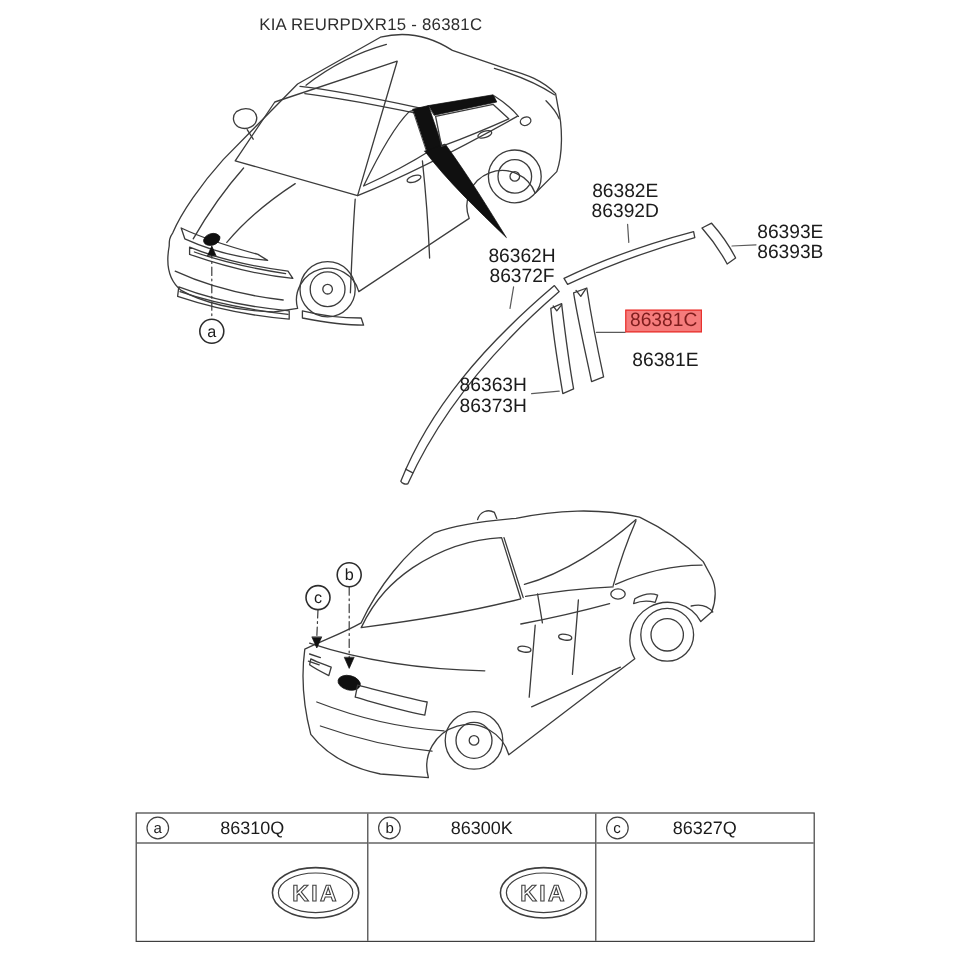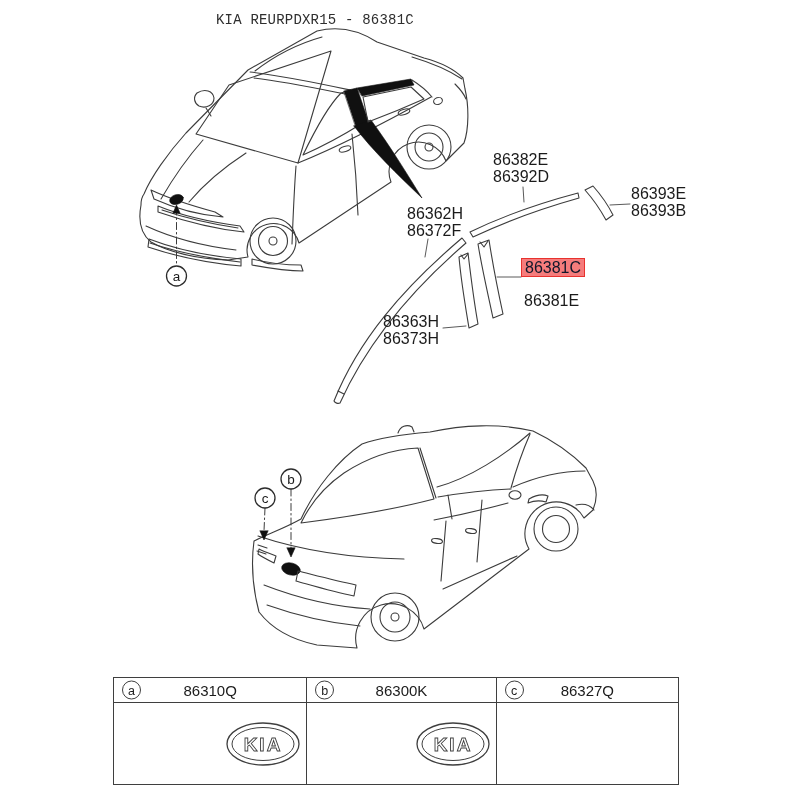--- a/index.html
+++ b/index.html
@@ -1,29 +1,29 @@
 <!DOCTYPE html>
 <html><head>
 <meta charset="utf-8">
 <style>
   html,body{margin:0;padding:0;background:#fff;}
   .page{position:relative;width:800px;height:800px;background:#ffffff;overflow:hidden;
         font-family:"Liberation Sans","DejaVu Sans",sans-serif;color:#1c1c1c;}
-  .title{position:absolute;left:216px;top:12px;font-size:14px;color:#2e2e2e;letter-spacing:.2px;font-family:Liberation Mono, monospace;}
+  .title{position:absolute;left:216px;top:12px;font-size:14px;color:#2e2e2e;letter-spacing:.2px;}
   svg.art{position:absolute;left:0;top:0;}
   svg.art path, svg.art ellipse, svg.art circle{fill:none;stroke:#3c3c3c;stroke-width:1.1;
         stroke-linecap:round;stroke-linejoin:round;}
   svg.art .blk{fill:#101010;stroke:#101010;stroke-width:.6;}
   svg.art .whitefill{fill:#ffffff;}
   svg.art .dashdot{stroke-dasharray:7 3 1.5 3;stroke-width:1;}
   svg.art .leader{stroke:#5a5a5a;stroke-width:1;}
   svg.art .callout-circle{fill:#fff;stroke:#2c2c2c;stroke-width:1.3;}
   svg.art text.callout-letter{fill:#1a1a1a;stroke:none;font-size:13.5px;
         font-family:"Liberation Sans",sans-serif;text-anchor:middle;}
-  .plabel{position:absolute;font-size:16px;line-height:16.5px;color:#1b1b1b;white-space:nowrap;}
+  .plabel{position:absolute;font-size:16px;line-height:16.5px;color:#1b1b1b;white-space:nowrap;text-align:center;}
   .hl{display:inline-block;height:17px;line-height:17px;padding:0 3px;font-size:16px;}
   .hl2{margin-left:3px;margin-top:16px;}
   .ptable{position:absolute;left:113px;top:677px;width:566px;height:108px;
         border:1.3px solid #3f3f3f;box-sizing:border-box;display:flex;}
   .pcol{height:100%;box-sizing:border-box;display:flex;flex-direction:column;}
   .pcol + .pcol{border-left:1.2px solid #3f3f3f;}
   .phead{position:relative;height:25px;border-bottom:1.2px solid #3f3f3f;box-sizing:border-box;
         display:flex;align-items:center;justify-content:center;font-size:15px;color:#1b1b1b;}
   .mcirc{position:absolute;left:8px;top:50%;transform:translateY(-50%);width:19px;height:19px;
         border:1.2px solid #3f3f3f;border-radius:50%;display:flex;align-items:center;
@@ -168,21 +168,21 @@
   </div>
   <div class="plabel" style="left:407px;top:206px">
     <div>86362H</div>
     <div>86372F</div>
   </div>
   <div class="plabel" style="left:383px;top:314px">
     <div>86363H</div>
     <div>86373H</div>
   </div>
   <div class="plabel" style="left:521px;top:258px">
-    <div class="hl" style="background:#f57c7c;border:1.6px solid #e8322e;color:#0f172a">86381C</div>
+    <div class="hl" style="background:#f57c7c;border:1.6px solid #e8322e;color:#7f1d1d">86381C</div>
     <div class="hl2">86381E</div>
   </div>
 
   <div class="ptable">
     <div class="pcol" style="width:193px">
       <div class="phead">
         <span class="mcirc">a</span>
         <span>86310Q</span>
       </div>
       <div class="pbody">

